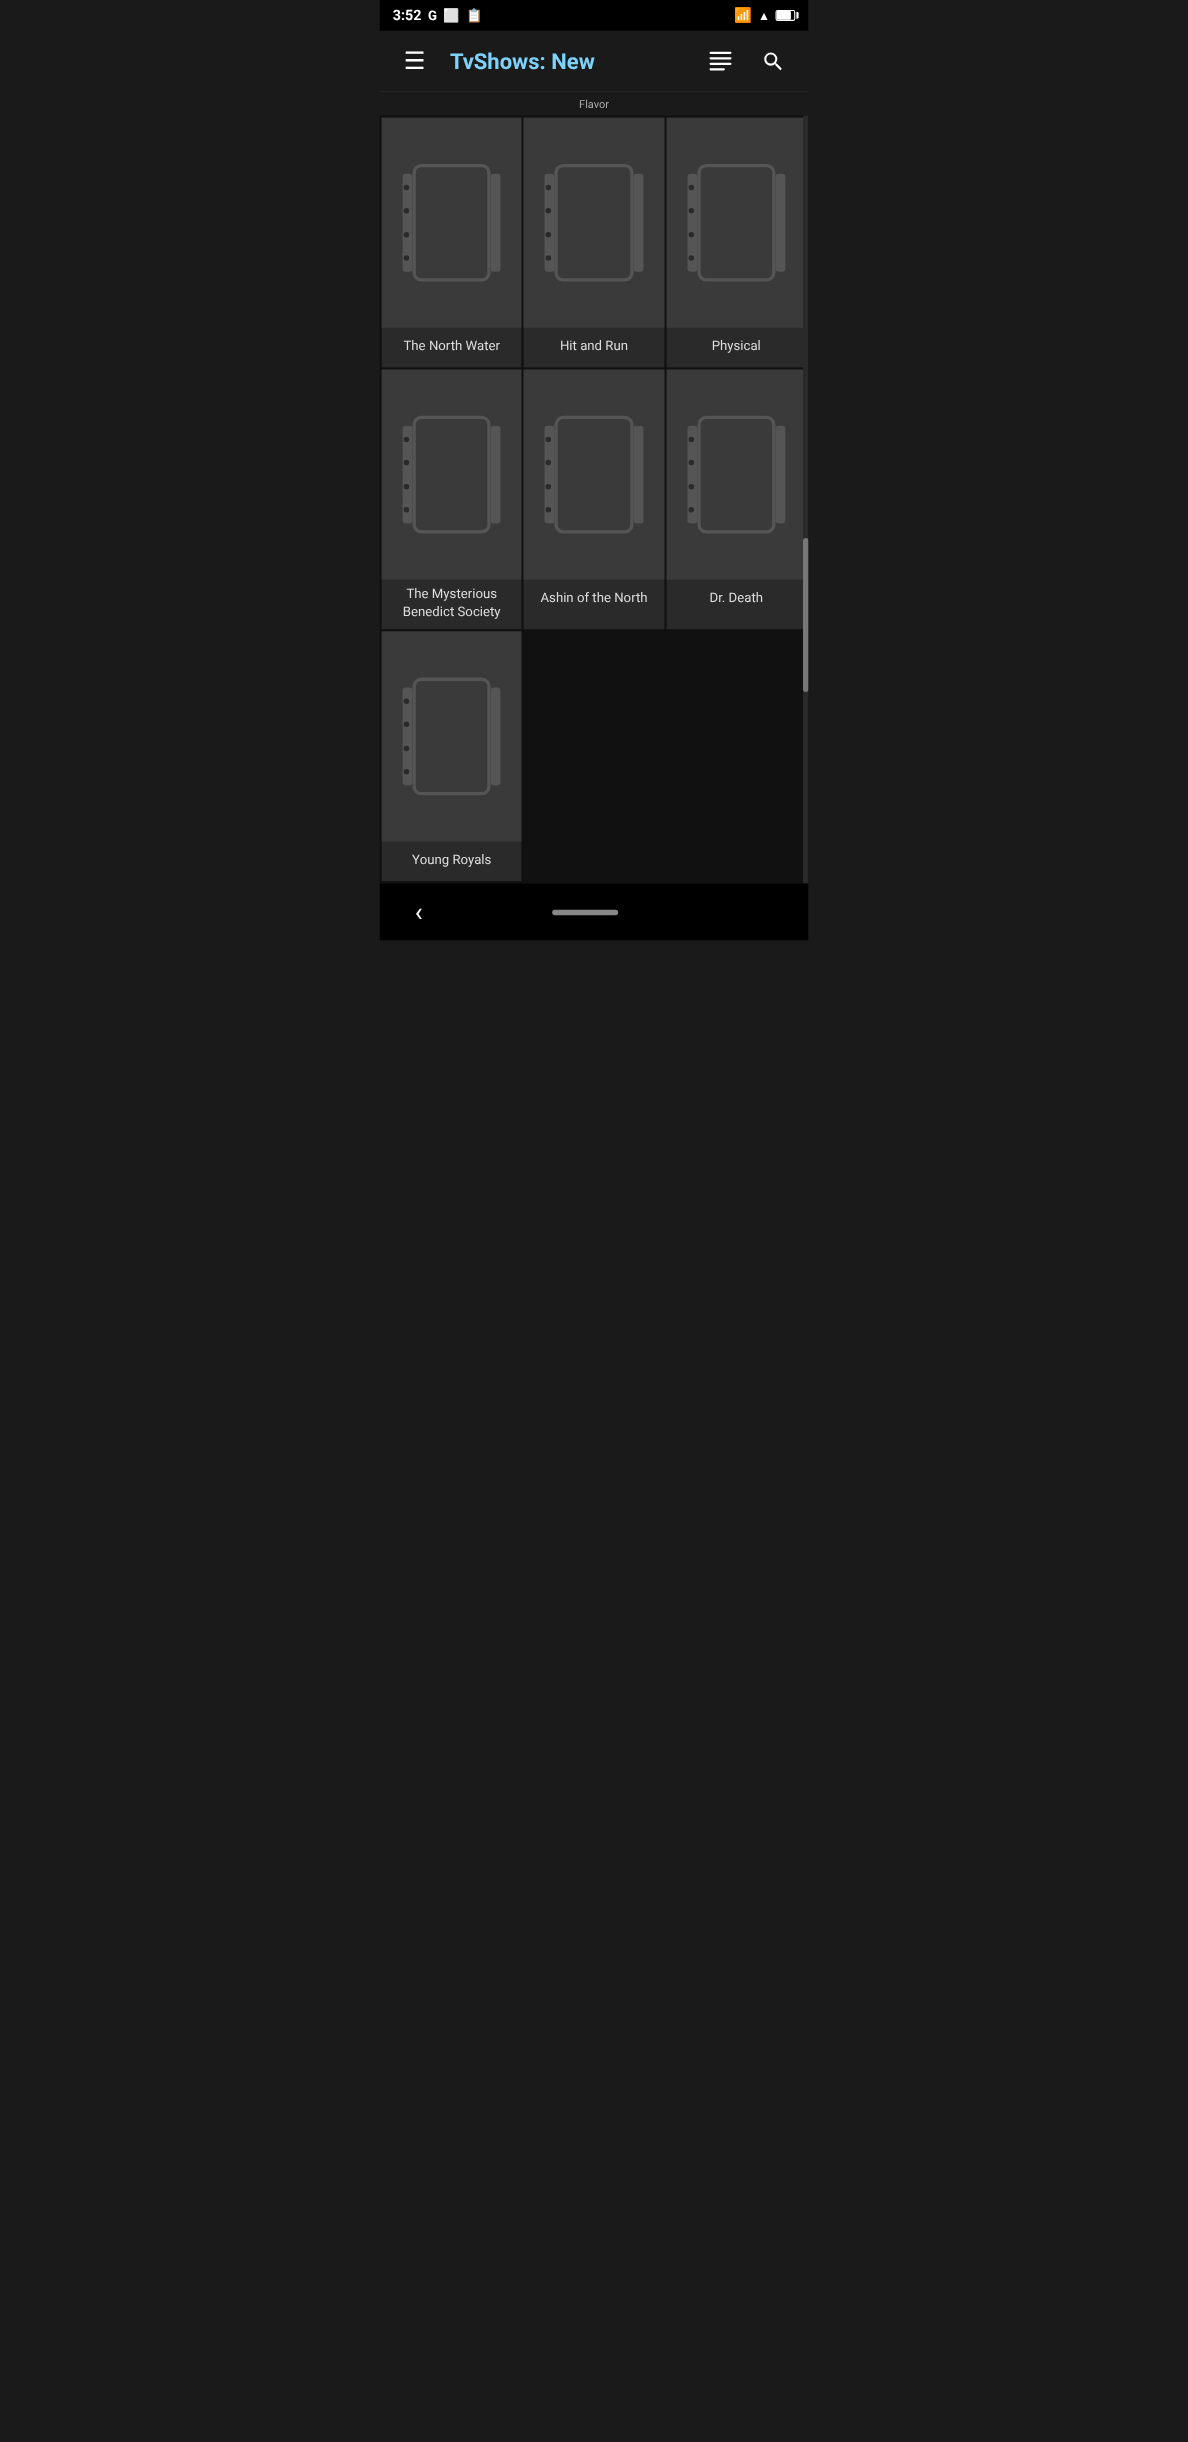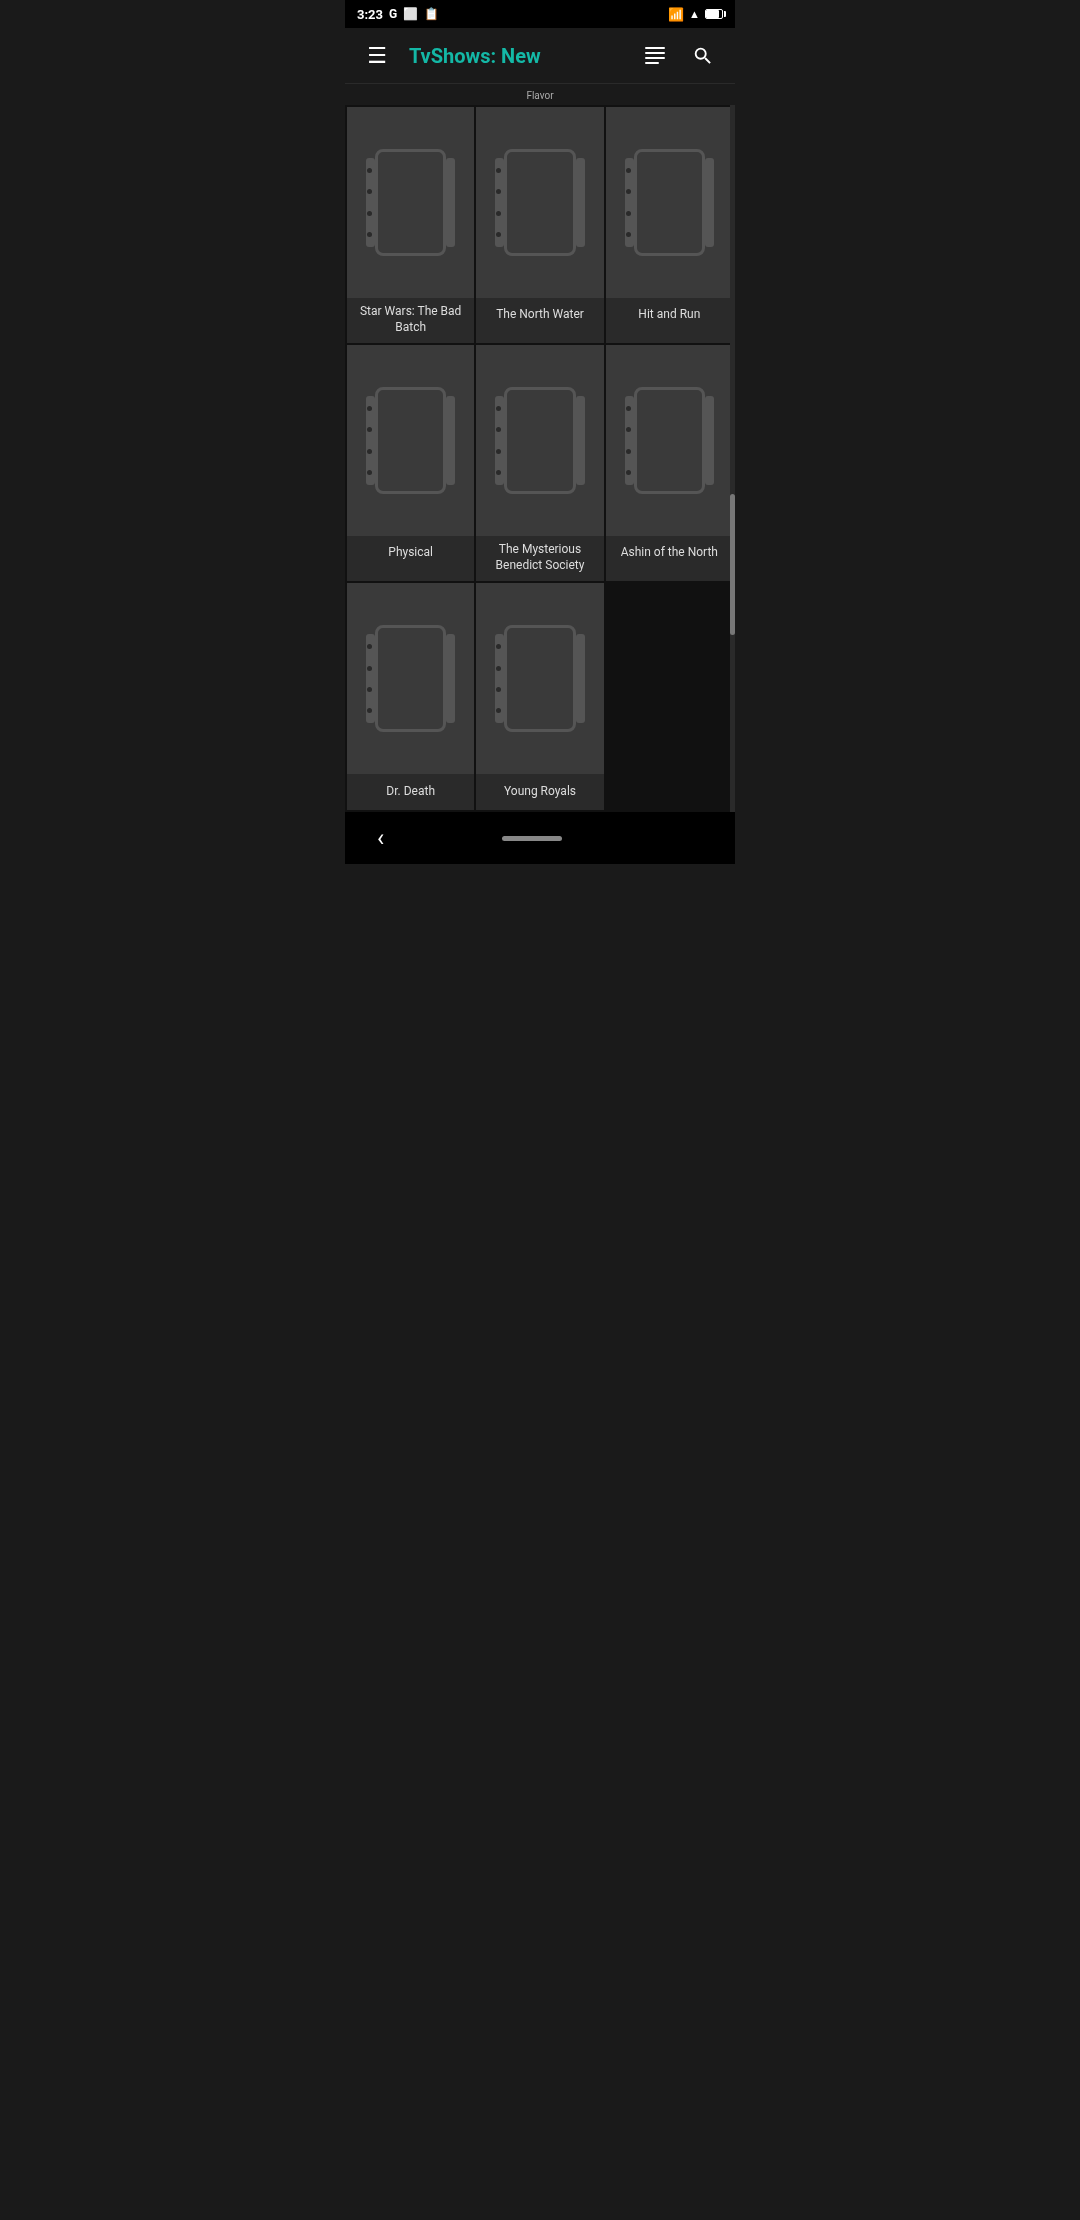--- a/index.html
+++ b/index.html
@@ -46,21 +46,21 @@
       display: flex;
       align-items: center;
       padding: 0 16px;
       gap: 16px;
       border-bottom: 1px solid #2a2a2a;
     }
     .app-bar-title {
       flex: 1;
       font-size: 20px;
       font-weight: bold;
-      color: #14b8a6;
+      color: #7dd3fc;
     }
     .app-bar-icon {
       color: #ffffff;
       font-size: 22px;
       cursor: pointer;
       display: flex;
       align-items: center;
       justify-content: center;
       width: 32px;
       height: 32px;
@@ -220,21 +220,21 @@
     .list-view-icon span:first-child { width: 100%; }
     .list-view-icon span:nth-child(2) { width: 100%; }
     .list-view-icon span:nth-child(3) { width: 100%; }
     .list-view-icon span:nth-child(4) { width: 70%; }
   </style>
 </head>
 <body>
 
 <div class="status-bar">
   <div class="status-left">
-    <span class="status-time">3:23</span>
+    <span class="status-time">3:52</span>
     <span style="font-size:12px;font-weight:bold;color:#fff;">G</span>
     <span style="font-size:12px;">⬜</span>
     <span style="font-size:12px;">📋</span>
   </div>
   <div class="status-right">
     <span style="font-size:13px;">📶</span>
     <span style="font-size:11px;">▲</span>
     <div class="battery-icon">
       <div class="battery-fill"></div>
     </div>
@@ -258,39 +258,20 @@
     <svg width="22" height="22" viewBox="0 0 24 24" fill="white">
       <path d="M15.5 14h-.79l-.28-.27A6.471 6.471 0 0 0 16 9.5 6.5 6.5 0 1 0 9.5 16c1.61 0 3.09-.59 4.23-1.57l.27.28v.79l5 4.99L20.49 19l-4.99-5zm-6 0C7.01 14 5 11.99 5 9.5S7.01 5 9.5 5 14 7.01 14 9.5 11.99 14 9.5 14z"></path>
     </svg>
   </div>
 </div>
 
 <div class="section-label">Flavor</div>
 
 <div class="grid-container" style="position:relative;">
 
-  <div class="grid-item">
-    <div class="poster-placeholder">
-      <div class="film-icon">
-        <div class="film-dots-left">
-          <div class="film-dot"></div>
-          <div class="film-dot"></div>
-          <div class="film-dot"></div>
-          <div class="film-dot"></div>
-        </div>
-        <div class="film-dots-right">
-          <div class="film-dot"></div>
-          <div class="film-dot"></div>
-          <div class="film-dot"></div>
-          <div class="film-dot"></div>
-        </div>
-      </div>
-    </div>
-    <div class="item-title">Star Wars: The Bad Batch</div>
-  </div>
 
   <div class="grid-item">
     <div class="poster-placeholder">
       <div class="film-icon">
         <div class="film-dots-left">
           <div class="film-dot"></div>
           <div class="film-dot"></div>
           <div class="film-dot"></div>
           <div class="film-dot"></div>
         </div>

